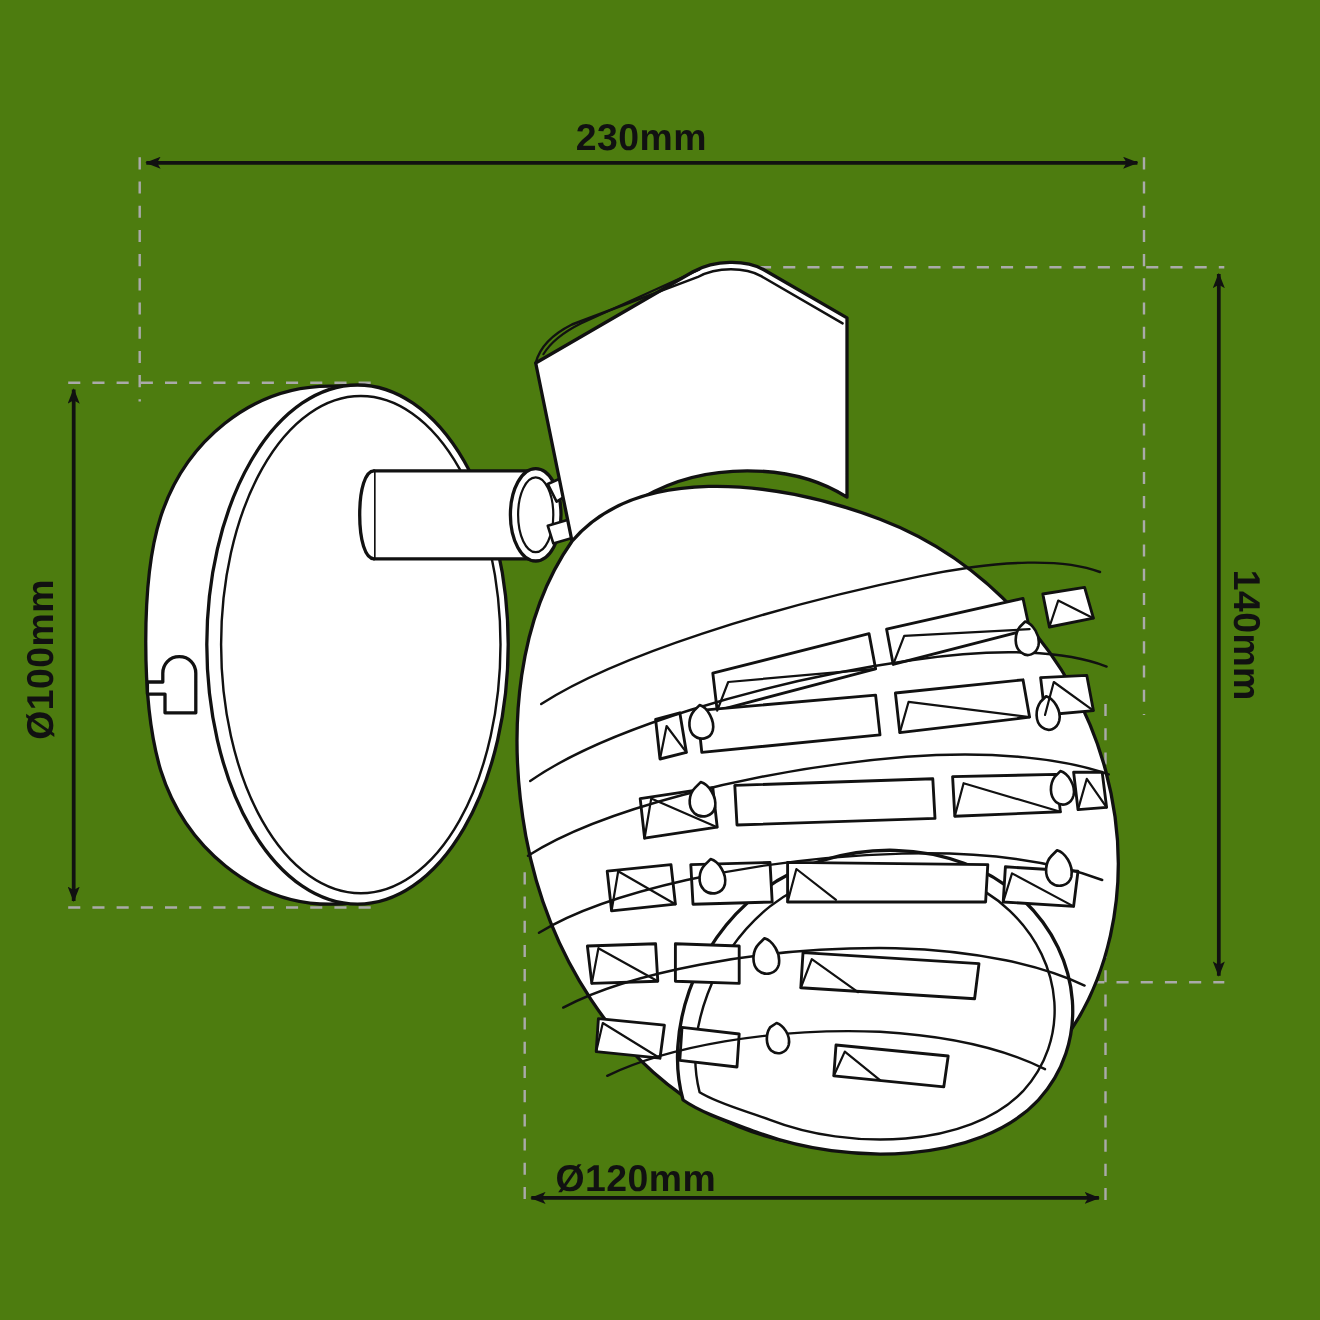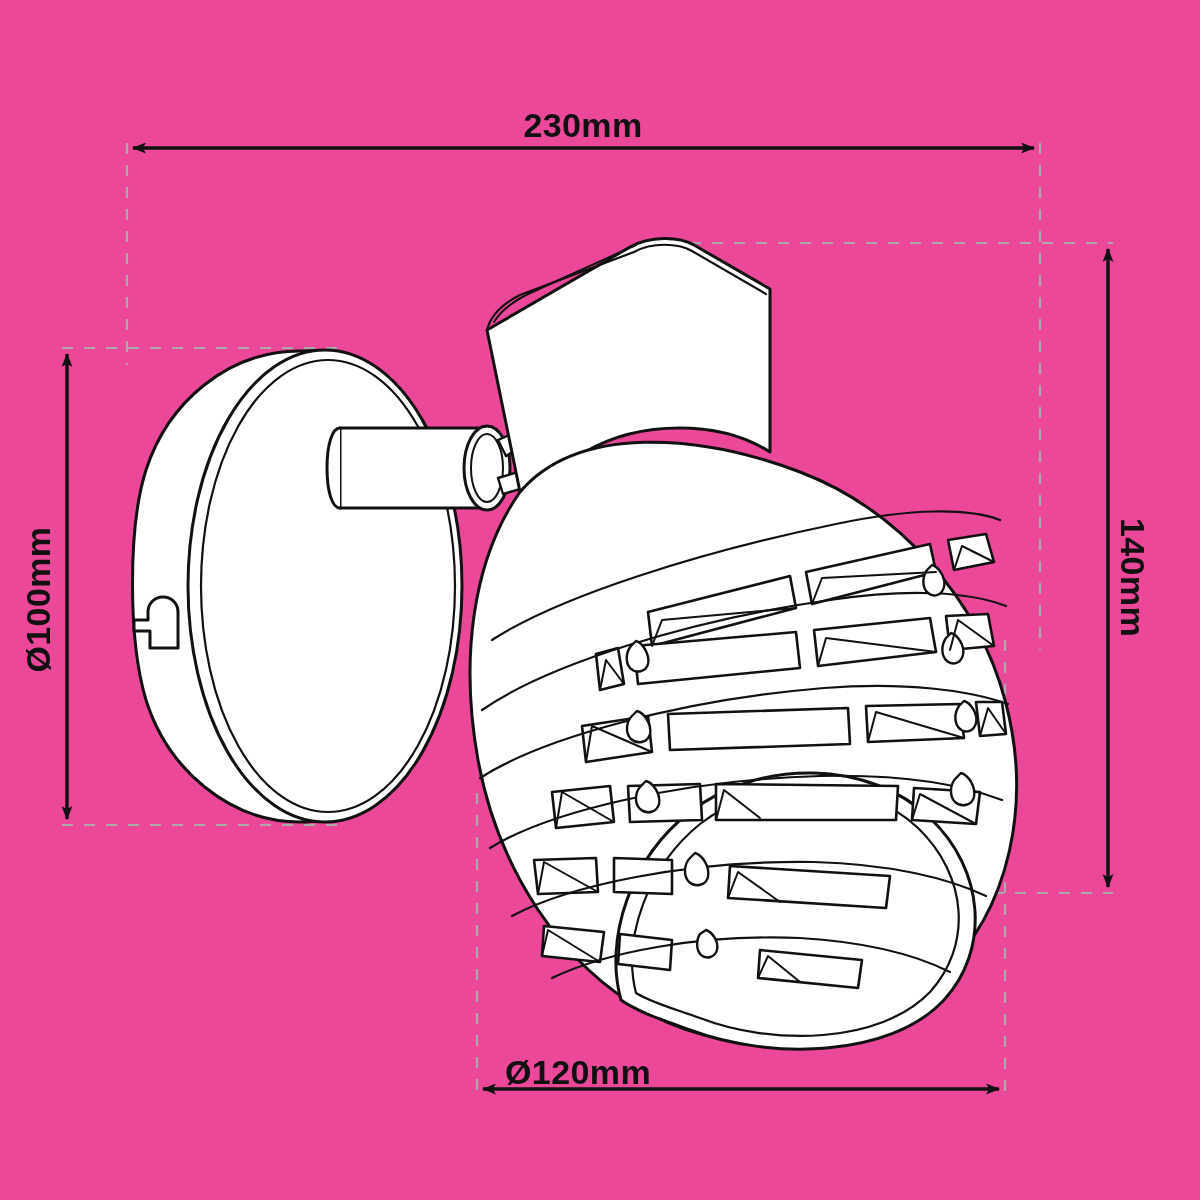--- a/index.html
+++ b/index.html
@@ -7,21 +7,21 @@
     padding: 0;
     background: #ffffff;
   }
   body {
     font-family: "Liberation Sans", sans-serif;
   }
   #stage {
     position: relative;
     width: 1200px;
     height: 1200px;
-    background: #ec4899;
+    background: #4d7c0f;
     overflow: hidden;
   }
   #stage svg {
     position: absolute;
     left: 0;
     top: 0;
   }
   .dim-label {
     position: absolute;
     font-family: "Liberation Sans", sans-serif;

